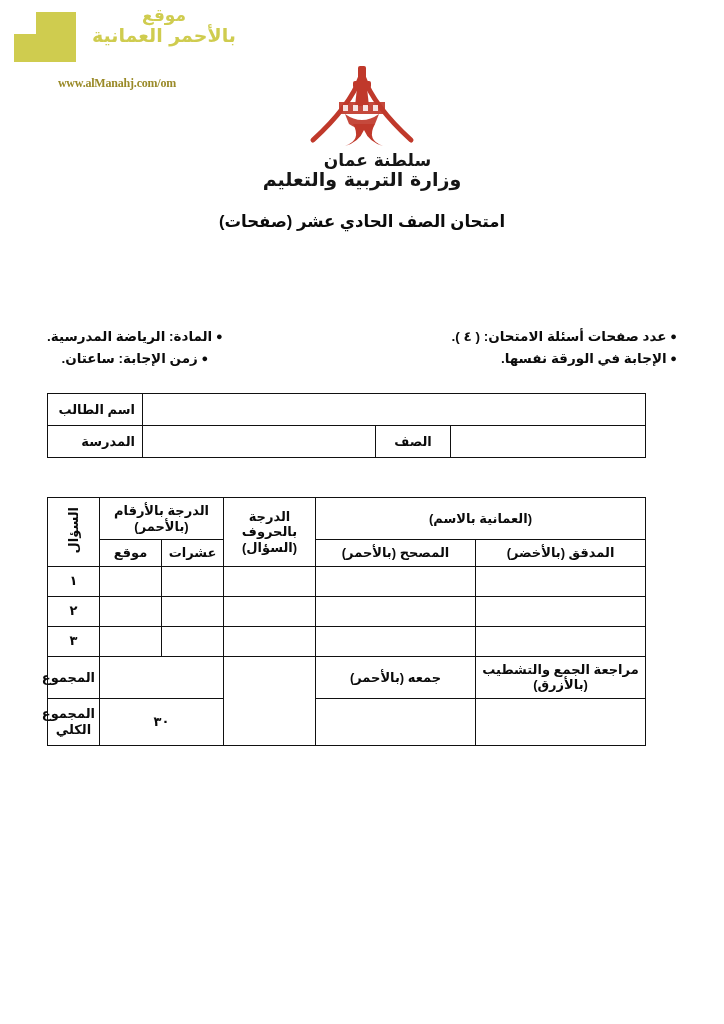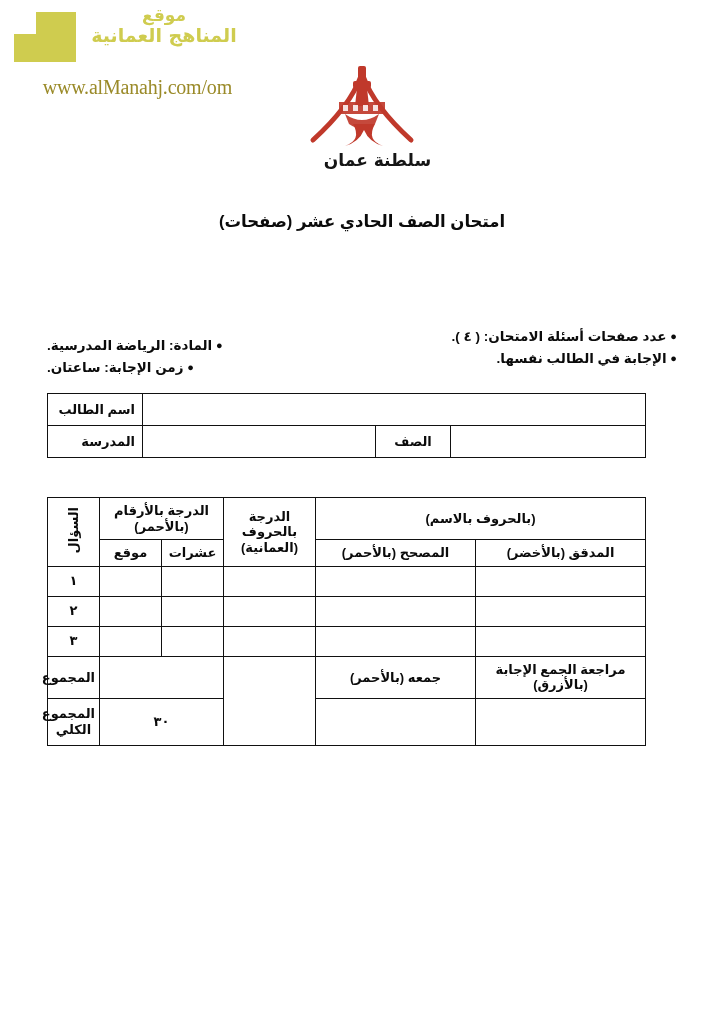--- a/index.html
+++ b/index.html
@@ -23,23 +23,23 @@
   #brand-mark .b2{left:0;top:22px;width:62px;height:28px;}
   #brand-ar{
     position:absolute;left:74px;top:6px;width:180px;
     text-align:center;color:#cfcc4f;font-weight:bold;line-height:1.12;
     font-family:"DejaVu Sans",sans-serif;
   }
   #brand-ar .l1{font-size:17px;}
   #brand-ar .l2{font-size:19px;}
   #brand-url{
     position:absolute;left:2px;top:76px;width:230px;
-    color:#9a8a28;font-weight:normal;font-size:20px;letter-spacing:-.2px;
+    color:#9a8a28;font-weight:bold;font-size:12px;letter-spacing:-.2px;
     font-family:"Liberation Serif","DejaVu Serif",serif;
-    direction:ltr;text-align:right;
+    direction:ltr;text-align:center;
   }
 
   
   #emblem{position:absolute;left:0;right:0;top:62px;height:140px;text-align:center;}
   #emblem svg{display:block;margin:0 auto;}
   #emblem .ministry{
     margin-top:-2px;color:#151515;font-weight:bold;line-height:1.04;
     font-family:"DejaVu Sans",sans-serif;
   }
   #emblem .ministry .m1{font-size:17px;letter-spacing:1px;margin-left:31px;}
@@ -49,21 +49,21 @@
   #titles{position:absolute;left:0;right:0;top:210px;text-align:center;
           font-weight:bold;line-height:1.42;}
   #titles .t1{font-size:16.5px;}
   #titles .t2{font-size:16px;}
   #titles .t3{font-size:15.5px;}
 
   
   #meta{position:absolute;left:47px;right:47px;top:326px;
         display:flex;justify-content:space-between;align-items:flex-start;
         font-size:13.5px;font-weight:bold;line-height:1.65;}
-  #meta .col-right{text-align:left;margin-top:9px;}
+  #meta .col-right{text-align:center;}
   #meta .col-left{text-align:right;}
   #meta .bul{white-space:nowrap;}
   #meta .dot{font-size:11px;vertical-align:1px;}
 
   
   table.sheet{
     position:absolute;border-collapse:collapse;table-layout:fixed;
     border:1.6px solid #111;
   }
   table.sheet td{
@@ -90,21 +90,21 @@
 </head>
 <body>
 
 <div id="brand">
   <div id="brand-mark">
     <span class="blk b1"></span>
     <span class="blk b2"></span>
   </div>
   <div id="brand-ar">
     <div class="l1">موقع</div>
-    <div class="l2">المناهج العمانية</div>
+    <div class="l2">بالأحمر العمانية</div>
   </div>
   <div id="brand-url">www.alManahj.com/om</div>
 </div>
 
 <div id="emblem">
   <span>
     <svg width="122" height="92" viewBox="0 0 122 92" aria-hidden="true">
       <g fill="none" stroke="#c0392b" stroke-width="5" stroke-linecap="round">
 
         <path d="M12 78 C 34 58, 52 36, 60 14"></path>
@@ -124,36 +124,37 @@
       <g fill="#ffffff" opacity=".85">
         <rect x="42" y="43" width="5" height="6"></rect>
         <rect x="52" y="43" width="5" height="6"></rect>
         <rect x="62" y="43" width="5" height="6"></rect>
         <rect x="72" y="43" width="5" height="6"></rect>
       </g>
     </svg>
   </span>
   <div class="ministry">
     <div class="m1">سلطنة عمان</div>
+    <div class="m2">وزارة التربية والتعليم</div>
   </div>
 </div>
 
 <div id="titles">
   <div class="t1">امتحان الصف الحادي عشر (صفحات)</div>
 </div>
 
 <div id="meta">
   <div class="col-left">
     <div class="bul">
       <span class="dot">●</span>
       <span>عدد صفحات أسئلة الامتحان: ( ٤ ).</span>
     </div>
     <div class="bul">
       <span class="dot">●</span>
-      <span>الإجابة في الطالب نفسها.</span>
+      <span>الإجابة في الورقة نفسها.</span>
     </div>
   </div>
   <div class="col-right">
     <div class="bul">
       <span class="dot">●</span>
       <span>المادة: الرياضة المدرسية.</span>
     </div>
     <div class="bul">
       <span class="dot">●</span>
       <span>زمن الإجابة: ساعتان.</span>
@@ -186,22 +187,22 @@
   <colgroup>
     <col style="width:170px">
       <col style="width:160px">
     <col style="width:92px">
       <col style="width:62px">
       <col style="width:62px">
       <col style="width:52px">
   </colgroup>
   <tbody>
     <tr>
-      <td class="hd" colspan="2">(بالحروف بالاسم)</td>
-      <td class="hd" rowspan="2">الدرجة بالحروف (العمانية)</td>
+      <td class="hd" colspan="2">(العمانية بالاسم)</td>
+      <td class="hd" rowspan="2">الدرجة بالحروف (السؤال)</td>
       <td class="hd" colspan="2">الدرجة بالأرقام (بالأحمر)</td>
       <td class="hd" rowspan="2">
         <span class="vert">السؤال</span>
       </td>
     </tr>
     <tr>
       <td class="hd">المدقق (بالأخضر)</td>
       <td class="hd">المصحح (بالأحمر)</td>
       <td class="hd">عشرات</td>
       <td class="hd">موقع</td>
@@ -226,21 +227,21 @@
     <tr>
       <td></td>
       <td></td>
       <td></td>
       <td></td>
       <td></td>
       <td>٣</td>
     </tr>
 
     <tr>
-      <td class="hd two-line">مراجعة الجمع الإجابة (بالأزرق)</td>
+      <td class="hd two-line">مراجعة الجمع والتشطيب (بالأزرق)</td>
       <td class="hd two-line">جمعه (بالأحمر)</td>
       <td rowspan="2"></td>
       <td colspan="2"></td>
       <td>المجموع</td>
     </tr>
     <tr>
       <td style="height:42px"></td>
       <td></td>
       <td colspan="2">٣٠</td>
       <td class="two-line">

